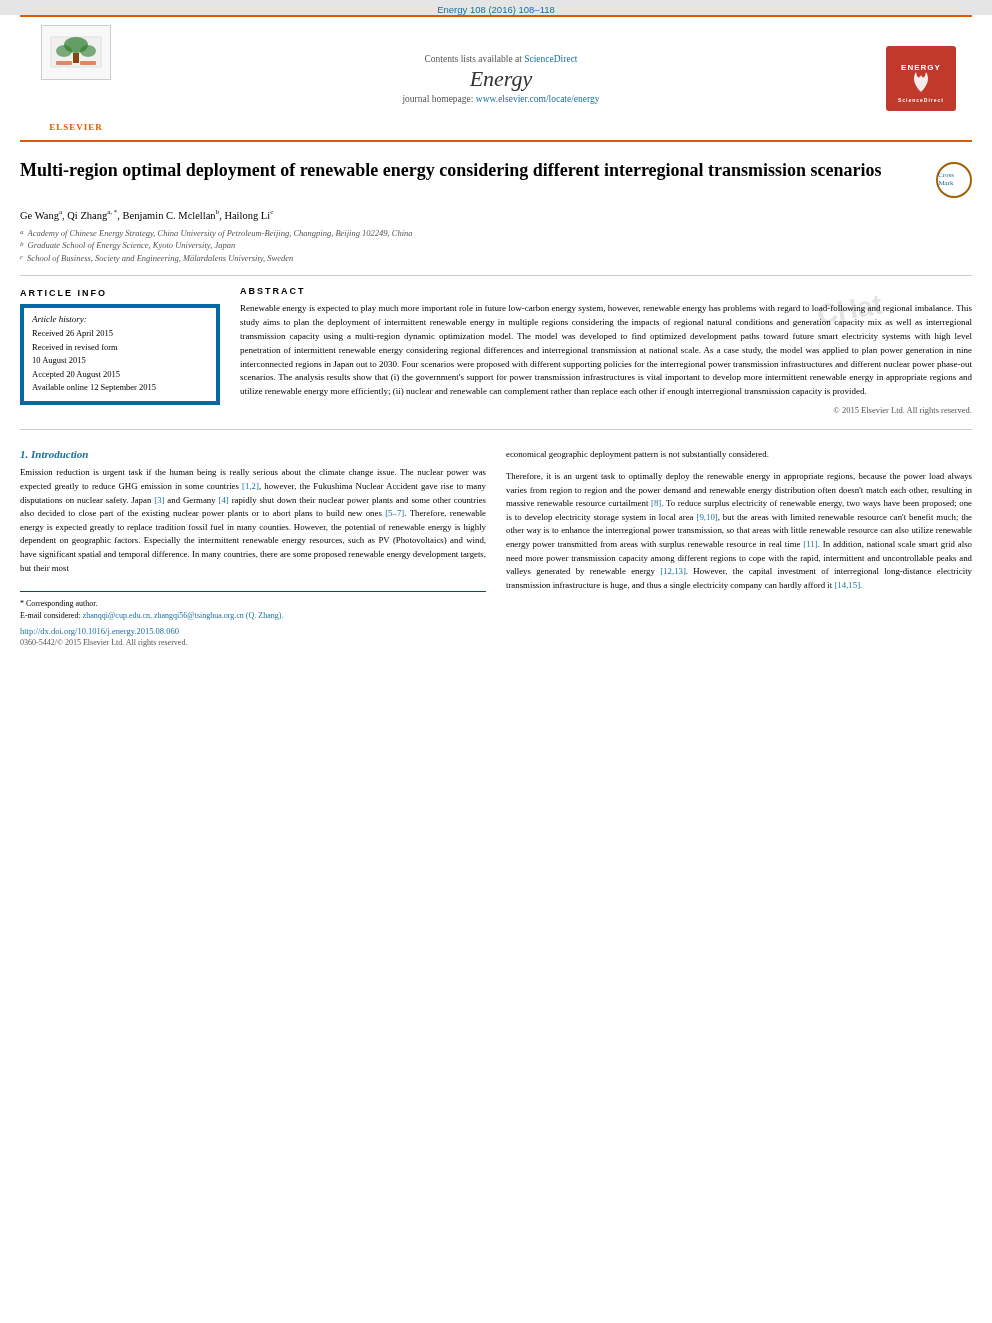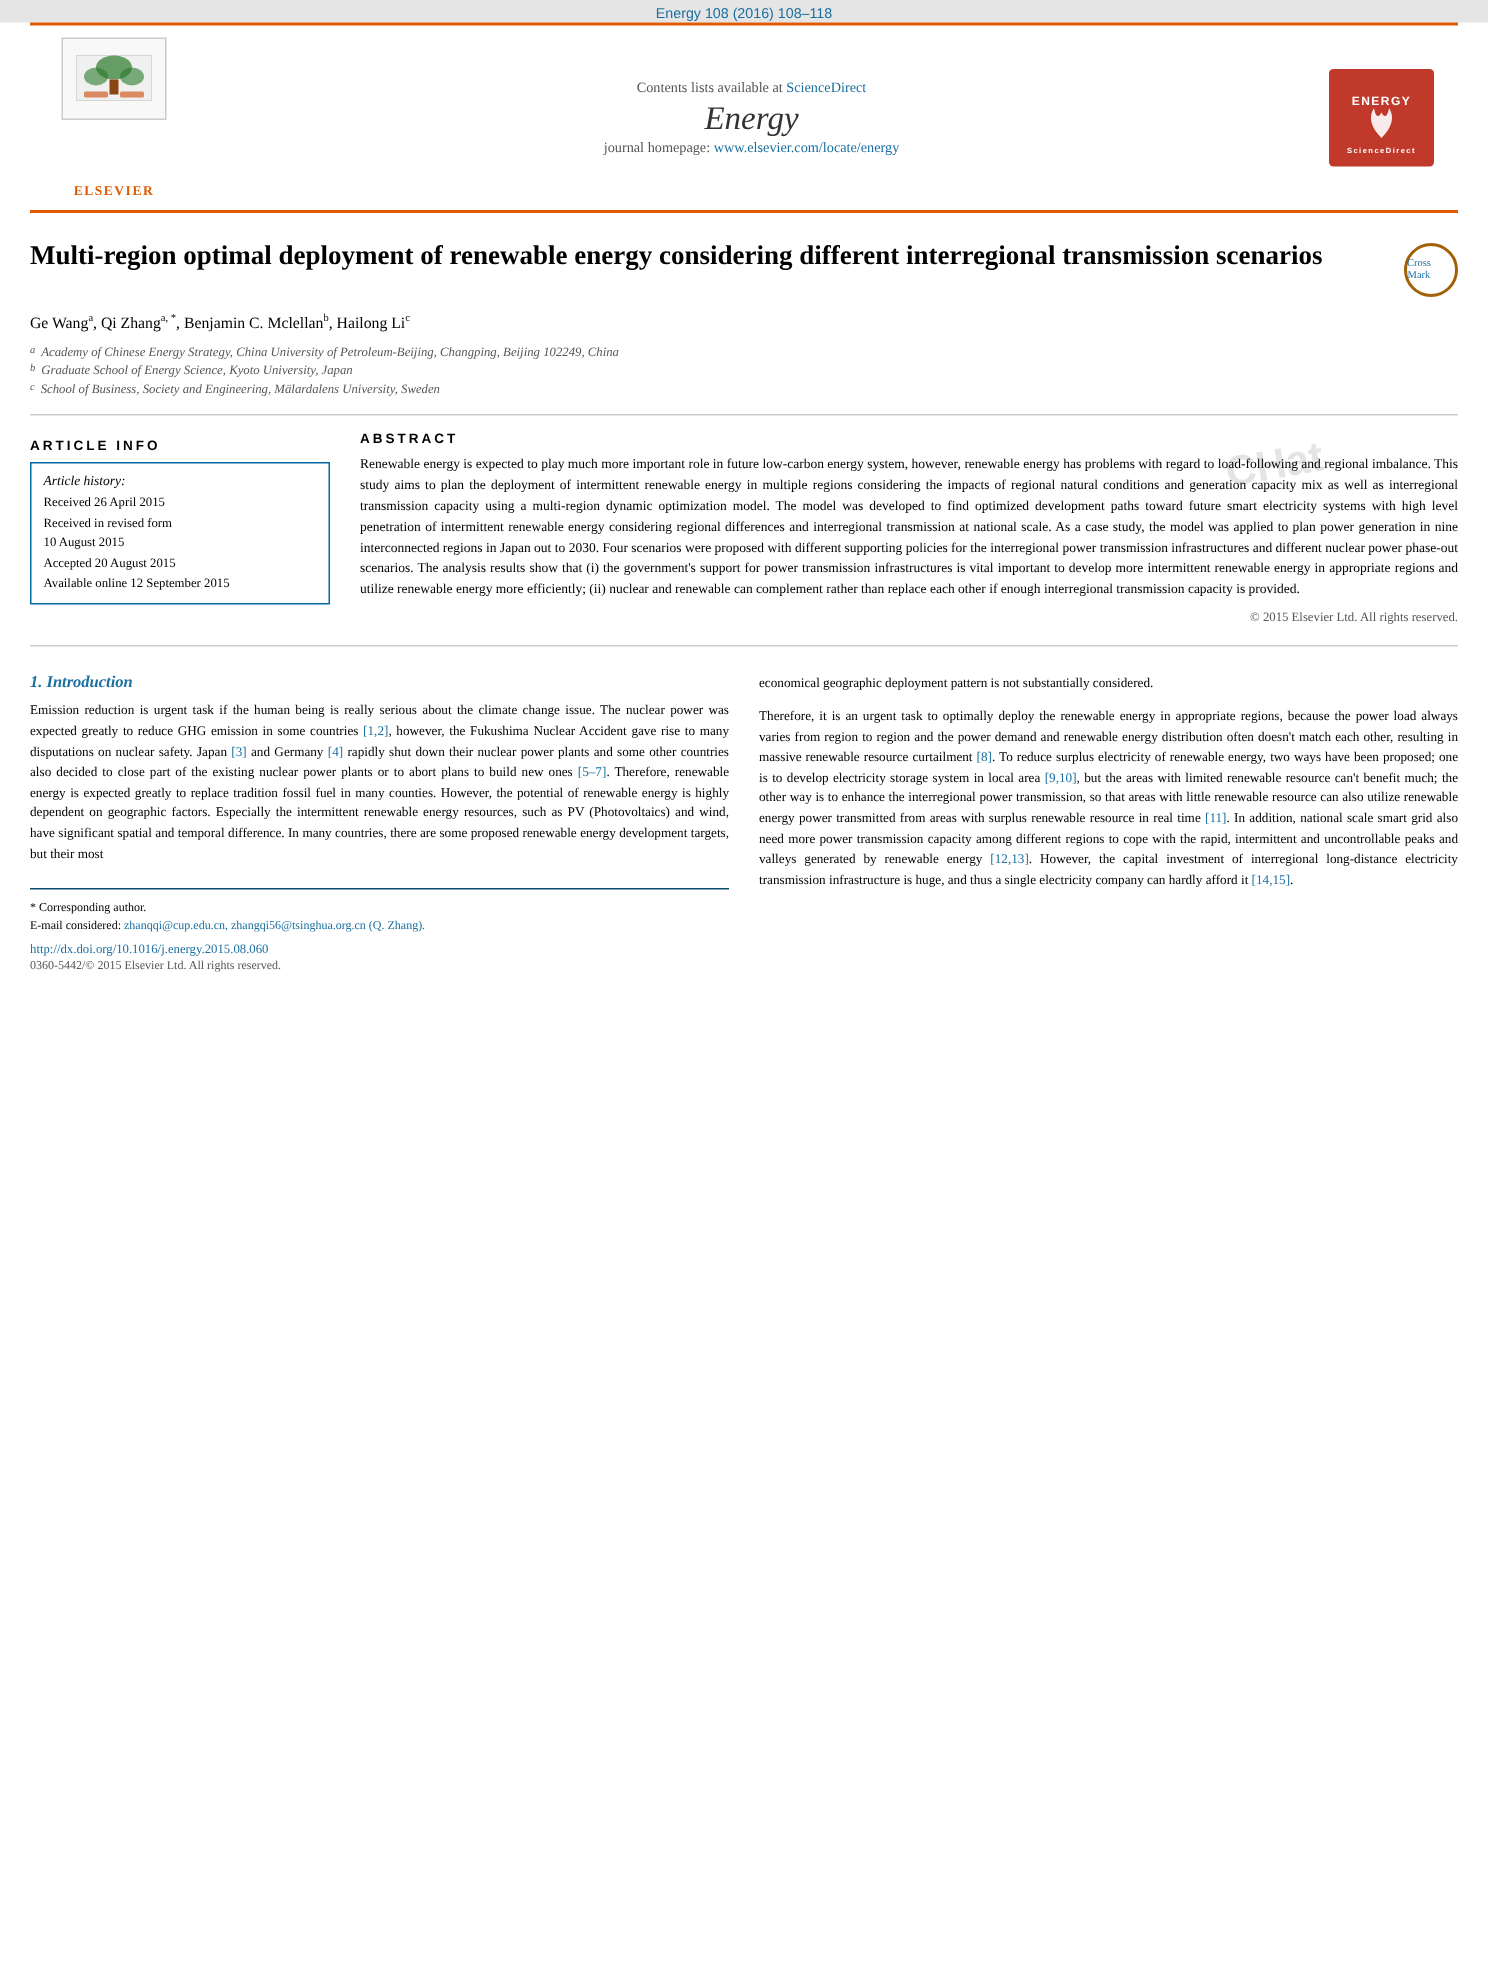--- a/index.html
+++ b/index.html
@@ -192,21 +192,21 @@
     .section-header {
       font-size: 9px;
       letter-spacing: 2px;
       text-transform: uppercase;
       color: #000;
       font-weight: bold;
       margin-bottom: 6px;
       font-family: Arial, sans-serif;
     }
     .article-history {
-      border: 1px solid #0369a1;
+      border: 4px solid #0369a1;
       padding: 6px 8px;
       margin-bottom: 8px;
       background: #fff;
     }
     .history-title {
       font-style: italic;
       font-size: 9px;
       color: #000;
       margin-bottom: 3px;
     }

